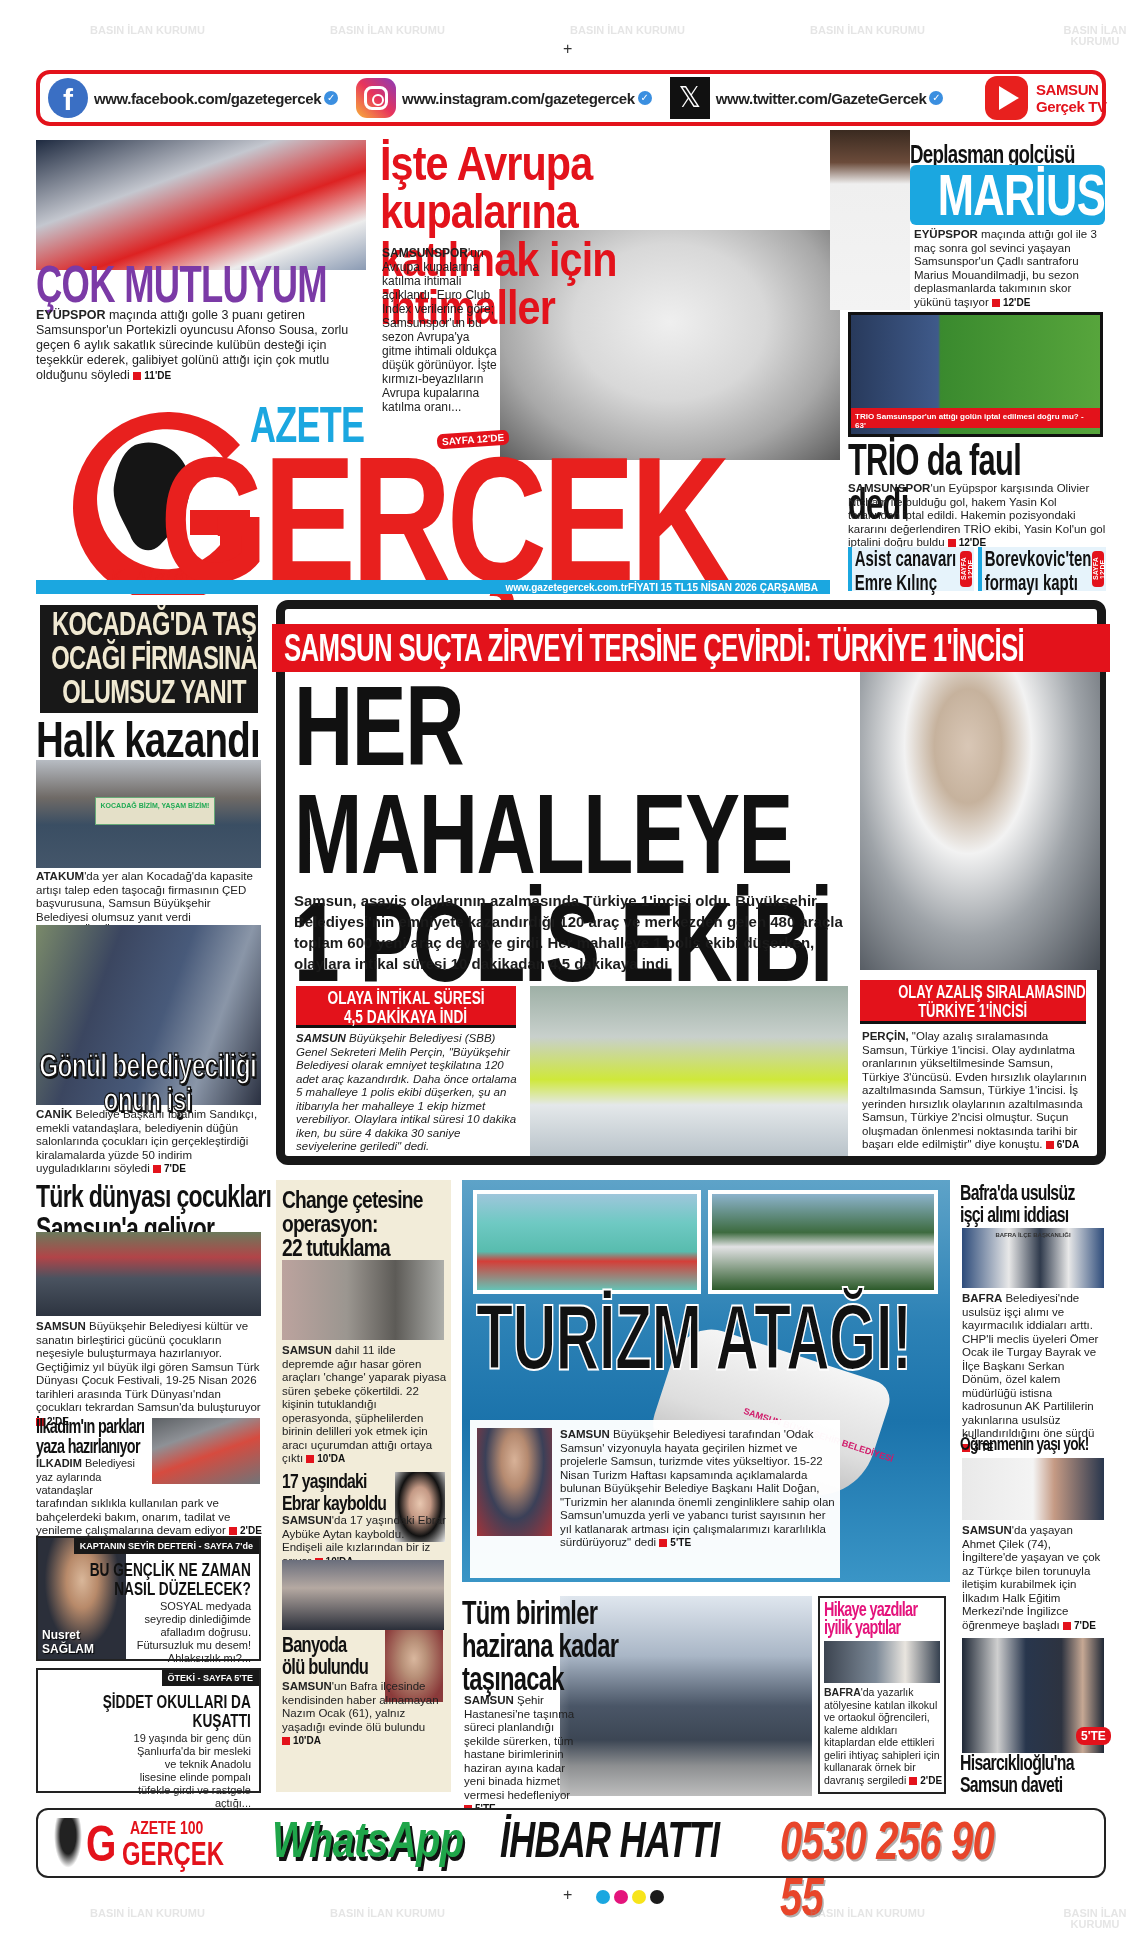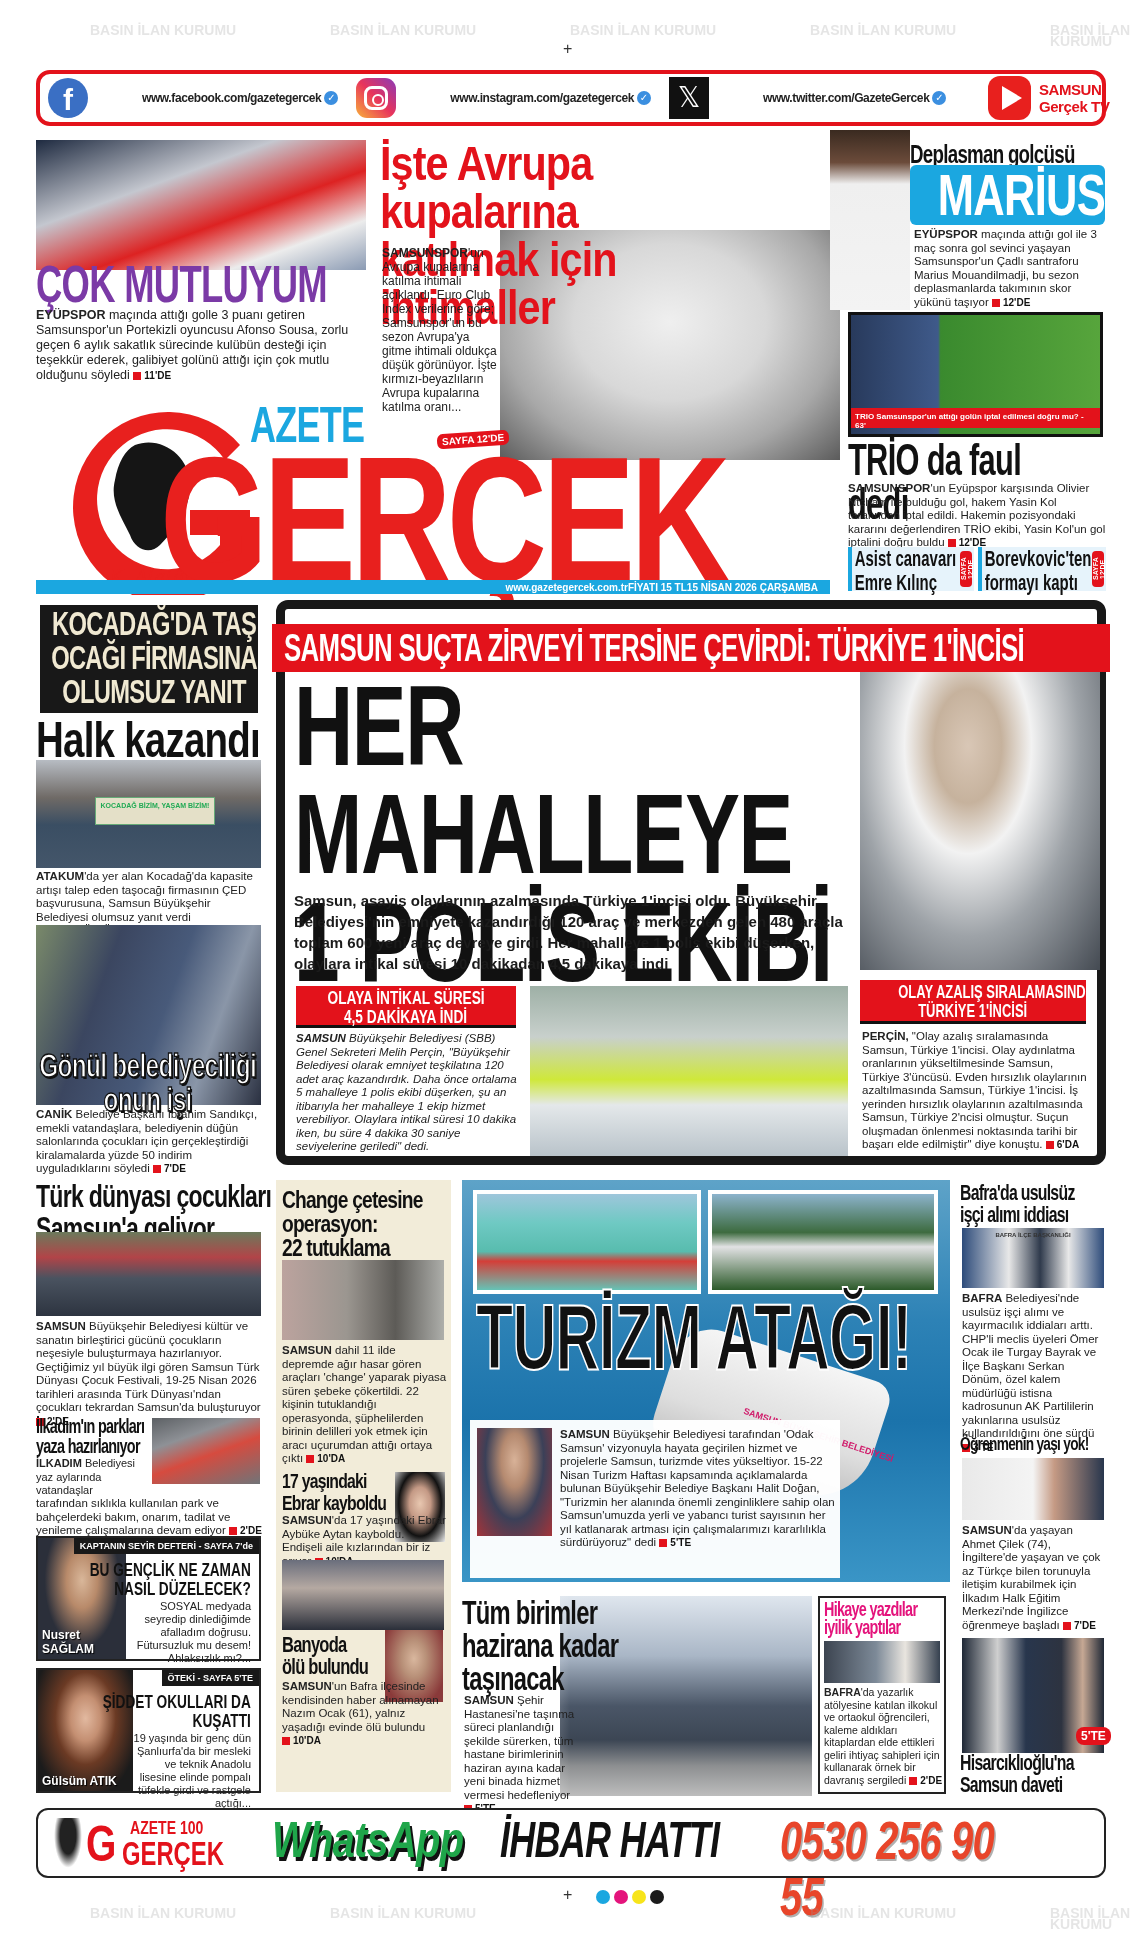--- a/index.html
+++ b/index.html
@@ -5,26 +5,26 @@
   * { box-sizing: border-box; margin: 0; padding: 0; }
   html, body { width: 1140px; height: 1952px; background: #ffffff; overflow: hidden; }
   body { position: relative; font-family: "Liberation Sans", sans-serif; color: #1a1a1a; }
   .abs { position: absolute; }
   .cond { font-family: "Liberation Sans", sans-serif; font-weight: 700; letter-spacing: -1px; transform-origin: left top; }
   .body-txt { font-family: "Liberation Sans", sans-serif; font-size: 12.5px; line-height: 15px; color: #222; }
   .body-txt b { font-weight: 700; }
   .pg { display: inline-block; font-weight: 700; font-size: 10px; color: #111; }
   .pg::before { content: ""; display: inline-block; width: 8px; height: 8px; background: #e3121b; margin-right: 3px; vertical-align: -1px; }
   .photo { position: absolute; overflow: hidden; }
-  .wm { position: absolute; font-size: 14px; font-weight: 700; color: rgba(150,150,150,0.25); text-align: left; line-height: 11px; pointer-events: none; }
+  .wm { position: absolute; font-size: 11px; font-weight: 700; color: rgba(150,150,150,0.25); text-align: center; line-height: 11px; pointer-events: none; }
 
   
   #social-bar { left: 36px; top: 70px; width: 1070px; height: 56px; border: 4px solid #e3121b; border-radius: 14px; background: #fff; display: flex; align-items: center; padding: 0 8px; }
   .soc { display: flex; align-items: center; margin-right: 18px; }
-  .soc-txt { font-size: 12px; font-weight: 700; color: #222; letter-spacing: -0.4px; margin-left: 48px; }
+  .soc-txt { font-size: 15px; font-weight: 700; color: #222; letter-spacing: -0.4px; }
   .verified { display: inline-block; width: 14px; height: 14px; border-radius: 50%; background: #3b8fe0; color: #fff; font-size: 10px; line-height: 14px; text-align: center; margin-left: 3px; }
   .ic-fb { width: 40px; height: 40px; border-radius: 50%; background: #3a6fc4; color: #fff; font-size: 30px; font-weight: 700; text-align: center; line-height: 44px; margin-right: 6px; }
   .ic-ig { width: 40px; height: 40px; border-radius: 11px; background: linear-gradient(45deg,#f8b13a,#e8345b 50%,#8a3ab9); display:flex; align-items:center; justify-content:center; margin-right: 6px; }
   .ic-ig span { width: 24px; height: 24px; border: 3px solid #fff; border-radius: 8px; position: relative; }
   .ic-ig span::after { content:""; position:absolute; left:5px; top:5px; width:8px; height:8px; border:2.5px solid #fff; border-radius:50%; }
   .ic-x { width: 40px; height: 42px; background: #111; color: #fff; font-size: 28px; text-align: center; line-height: 42px; margin-right: 6px; font-family: "DejaVu Sans", sans-serif; }
   .ic-yt { width: 64px; height: 44px; border-radius: 12px; background: #e8201e; display:flex; align-items:center; justify-content:center; margin-right: 8px; }
   .ic-yt span { width: 0; height: 0; border-left: 20px solid #fff; border-top: 12px solid transparent; border-bottom: 12px solid transparent; margin-left: 4px; }
   .yt-txt { font-size: 15px; font-weight: 700; color: #e3121b; letter-spacing: -0.4px; }
   .ic-g { width: 36px; height: 42px; border-radius: 50%; border: 8px solid #e3121b; border-right-color: transparent; margin-left: 14px; }
@@ -296,23 +296,20 @@
     <div class="col-name">Nusret SAĞLAM</div>
   </div>
   <div class="col-tag">KAPTANIN SEYİR DEFTERİ - SAYFA 7'de</div>
   <div class="col-title" style="top:22px;font-size:19px;line-height:19px;">
     <div>BU GENÇLİK NE ZAMAN</div>
     <div>NASIL DÜZELECEK?</div>
   </div>
   <div class="col-txt" style="top:62px;width:118px;font-size:11px;line-height:13px;">SOSYAL medyada seyredip dinlediğimde afalladım doğrusu. Fütursuzluk mu desem! Ahlaksızlık mı?...</div>
 </div>
 <div class="col-box" style="left:36px;top:1668px;width:225px;height:125px;">
-  <div class="col-photo" style="width:95px;background:radial-gradient(ellipse at 50% 40%,#e2b9a0 0%,#c48f72 22%,#6b3a24 45%,#1b1b1b 80%);">
-    <div class="col-name">Gülsüm ATIK</div>
-  </div>
   <div class="col-tag">ÖTEKİ - SAYFA 5'TE</div>
   <div class="col-title" style="top:22px;font-size:19px;line-height:19px;">
     <div>ŞİDDET OKULLARI DA</div>
     <div>KUŞATTI</div>
   </div>
   <div class="col-txt" style="top:62px;width:124px;font-size:11px;line-height:13px;">19 yaşında bir genç dün Şanlıurfa'da bir mesleki ve teknik Anadolu lisesine elinde pompalı tüfekle girdi ve rastgele açtığı...</div>
 </div>
 
 <div id="beige-col" class="abs"></div>
 <div id="change-title" class="abs cond">

